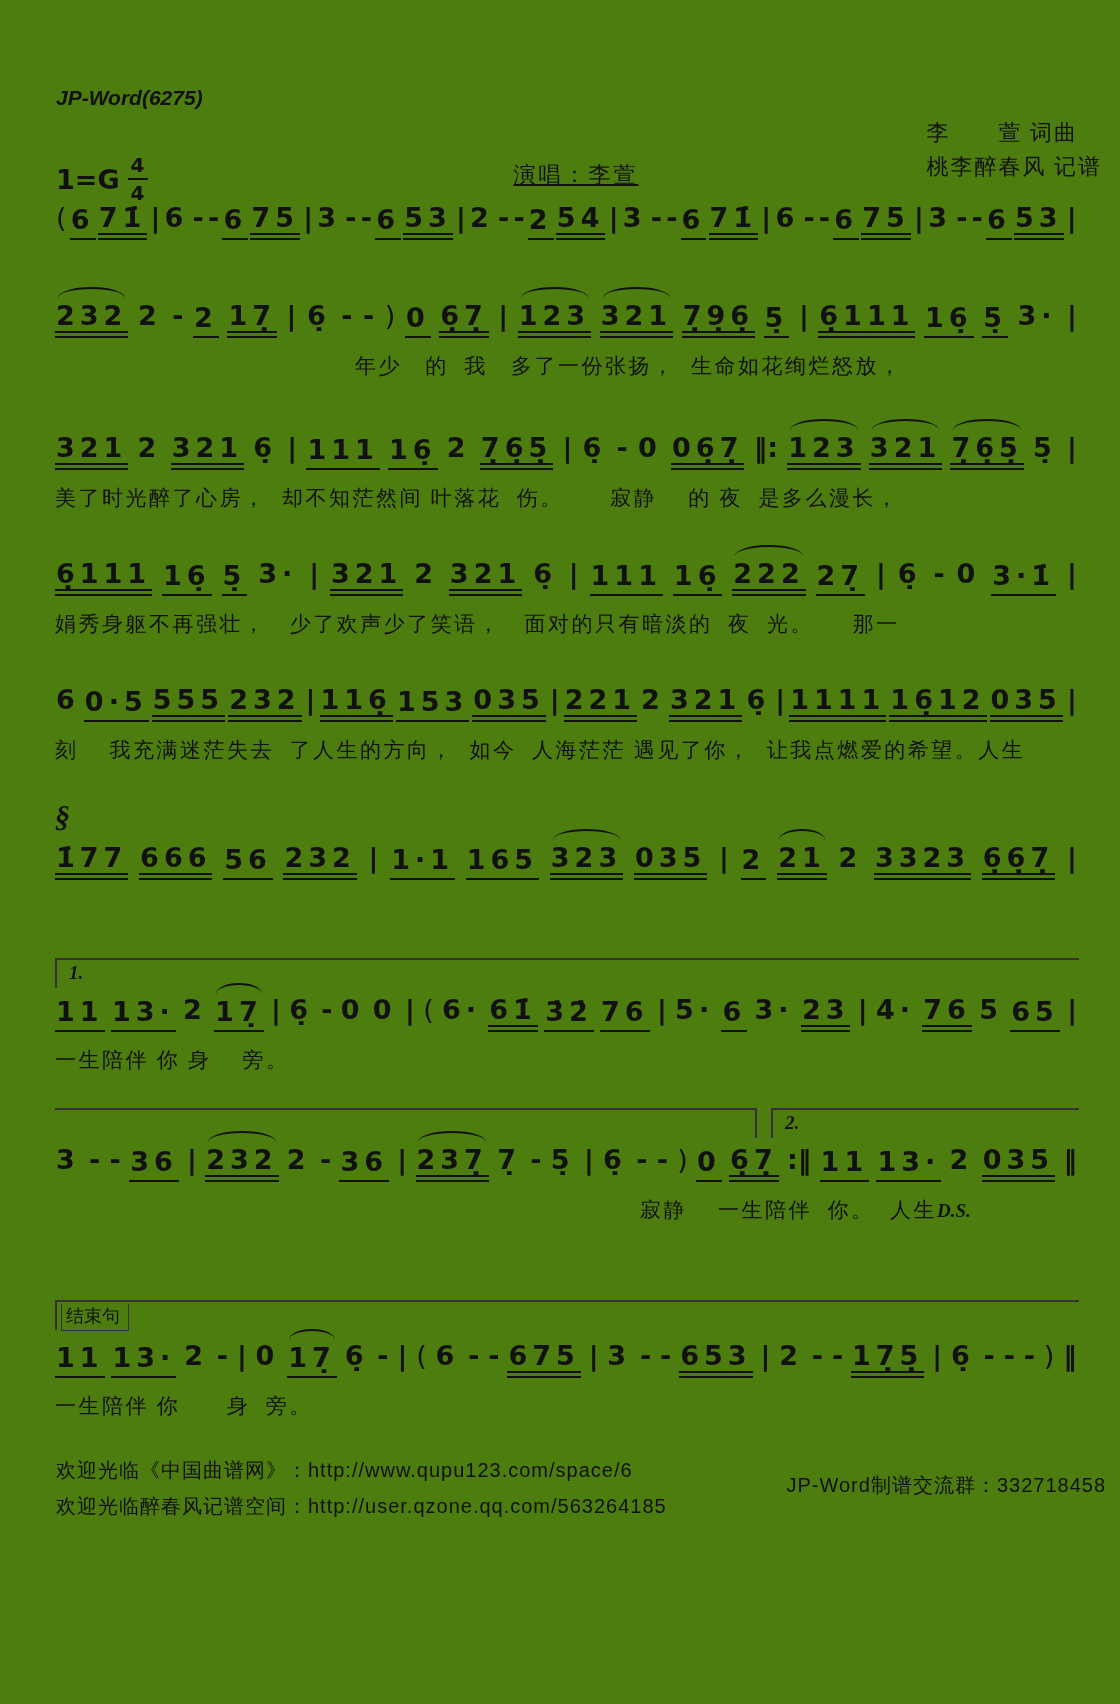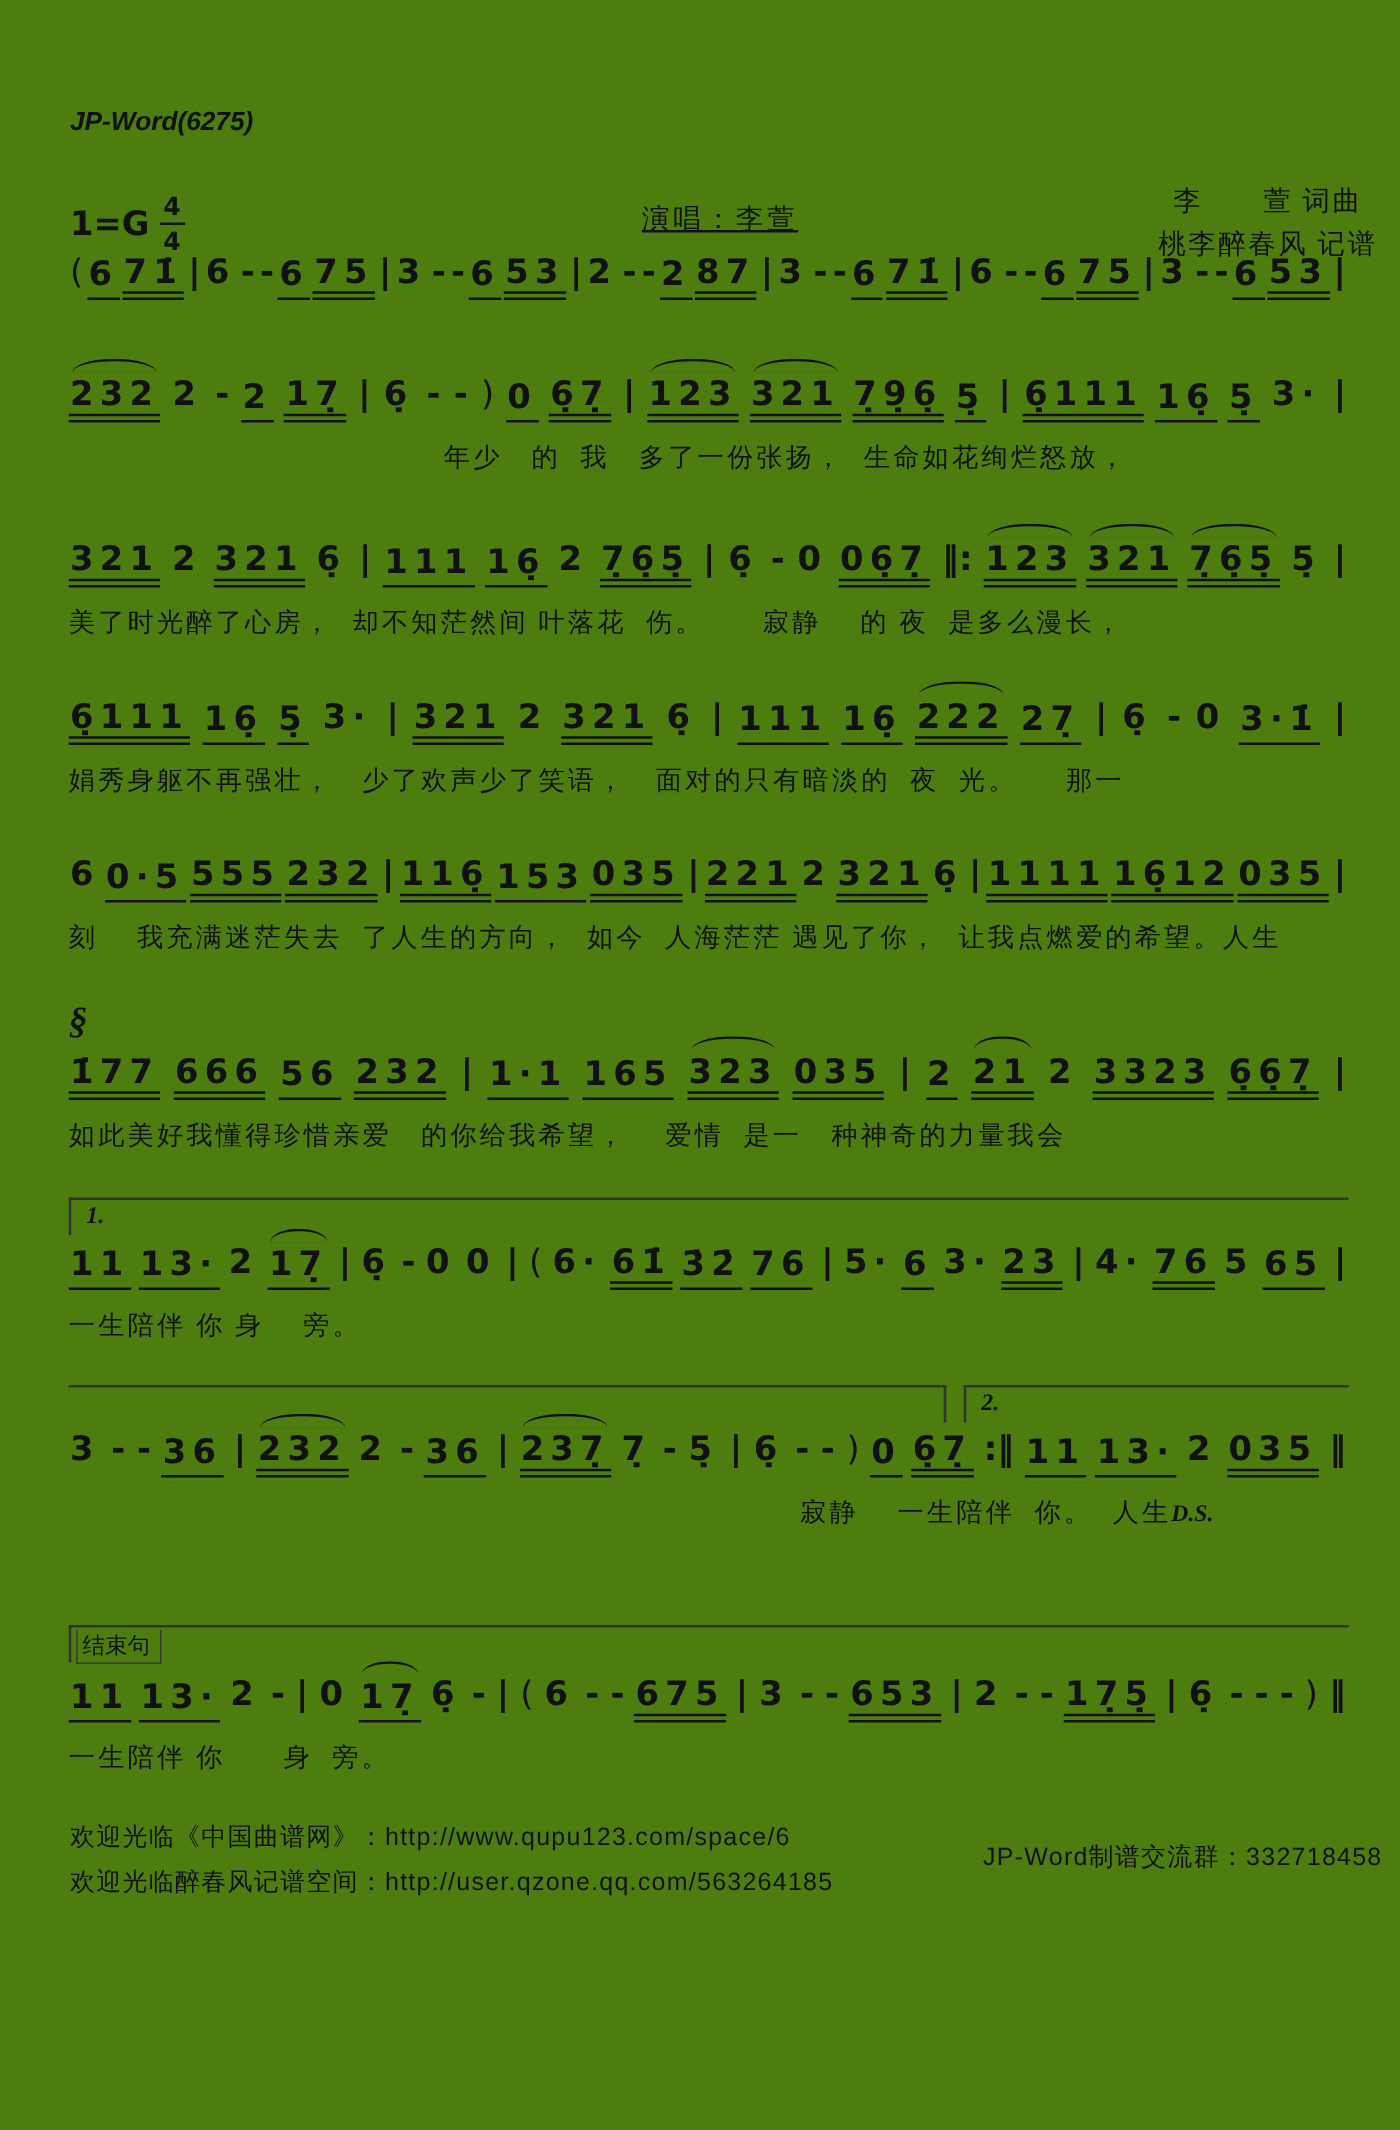--- a/index.html
+++ b/index.html
@@ -2,21 +2,21 @@
 <html><head>
 <meta charset="utf-8">
 <style>
   html,body{margin:0;padding:0;background:#e8e8e8;}
   .page{position:relative;width:1120px;height:1704px;margin:0 auto;background:#4d7c0f;overflow:hidden;
         font-family:"Liberation Sans",sans-serif;color:#111;padding-left:32px;}
   
   .watermark{position:absolute;left:56px;top:86px;font:italic 700 21px "Liberation Sans",sans-serif;}
   .title{position:absolute;left:0;right:0;top:78px;text-align:center;
          font:700 50px "Liberation Serif",serif;letter-spacing:26px;}
-  .credits{position:absolute;right:50px;top:144px;text-align:center;
+  .credits{position:absolute;right:50px;top:116px;text-align:left;
            font:22px "Liberation Serif",serif;line-height:34px;letter-spacing:2px;}
   .keysig{position:absolute;left:56px;top:152px;display:flex;align-items:center;gap:8px;}
   .keysig .key{font:700 27px "DejaVu Sans",sans-serif;}
   .ts{display:inline-flex;flex-direction:column;align-items:center;line-height:1;}
   .ts span{font:700 20px "DejaVu Sans",sans-serif;padding:1px 3px;}
   .ts .top{border-bottom:2px solid #111;}
   .singer{position:absolute;left:0;right:0;top:160px;text-align:center;
           font:22px "Liberation Serif",serif;letter-spacing:3px;text-decoration:underline;}
   
   #score .system{position:absolute;left:55px;width:1023px;}
@@ -92,21 +92,21 @@
           <span class="tok note">3</span>
           <span class="tok d">-</span>
           <span class="tok d">-</span>
           <span class="tok note u1">6</span>
           <span class="tok note u2">53</span>
           <span class="tok bar">|</span>
           <span class="tok note">2</span>
           <span class="tok d">-</span>
           <span class="tok d">-</span>
           <span class="tok note u1">2</span>
-          <span class="tok note u2">87</span>
+          <span class="tok note u2">54</span>
           <span class="tok bar">|</span>
           <span class="tok note">3</span>
           <span class="tok d">-</span>
           <span class="tok d">-</span>
           <span class="tok note u1">6</span>
           <span class="tok note u2">71̇</span>
           <span class="tok bar">|</span>
           <span class="tok note">6</span>
           <span class="tok d">-</span>
           <span class="tok d">-</span>
@@ -235,21 +235,20 @@
           <span class="tok note u2">323<span class="slur"></span></span>
           <span class="tok note u2">035</span>
           <span class="tok bar">|</span>
           <span class="tok note u1">2</span>
           <span class="tok note u2">21<span class="slur"></span></span>
           <span class="tok note">2</span>
           <span class="tok note u2">3323</span>
           <span class="tok note u2">6̣6̣7̣</span>
           <span class="tok bar">|</span>
         </div>
-        <div class="lyrics" style="padding-left: 0px;"><span>如此美好我懂得珍惜亲爱   的你给我希望，    爱情  是一   种神奇的力量我会</span></div>
       </div>
       <div class="system" style="top: 958px;">
         <div class="bracket tick-left" style="left: 0px; width: 1022px;">
           <span class="bracket-label">1.</span>
         </div>
         <div class="notes" style="margin-top: 34px;">
           <span class="tok note u1">11</span>
           <span class="tok note u1">13·</span>
           <span class="tok note">2</span>
           <span class="tok note u1">17̣<span class="slur"></span></span>

